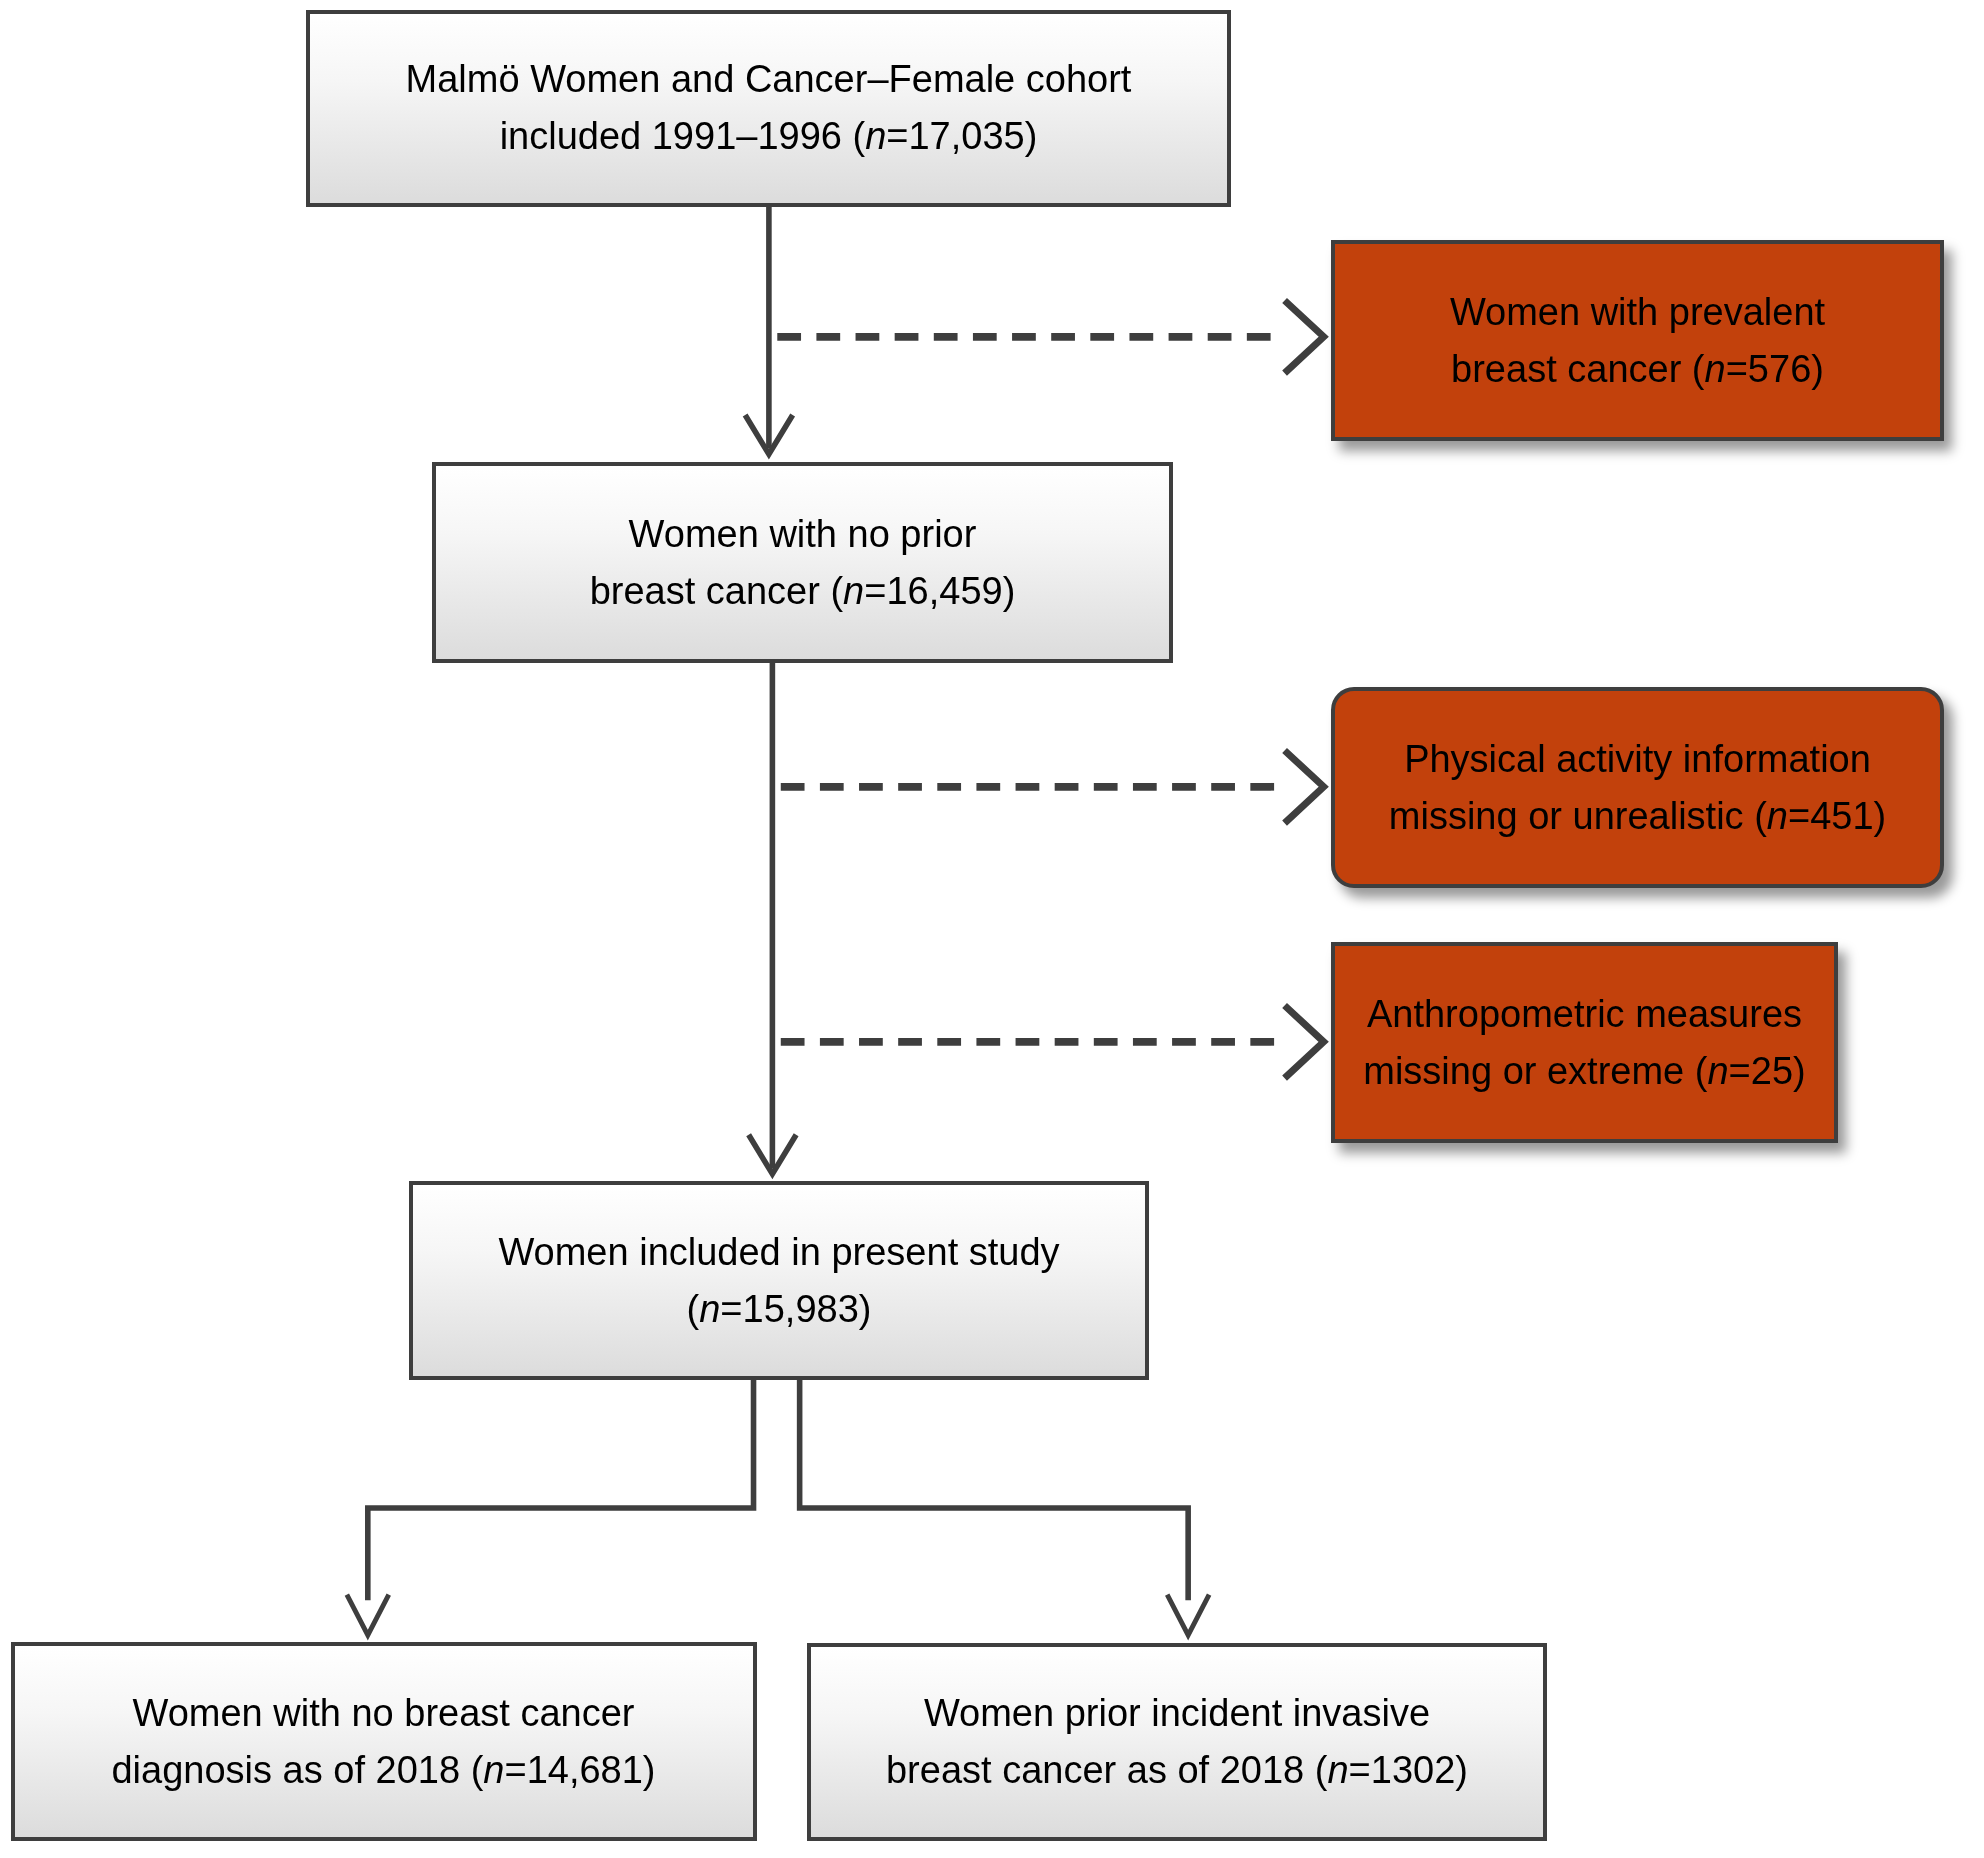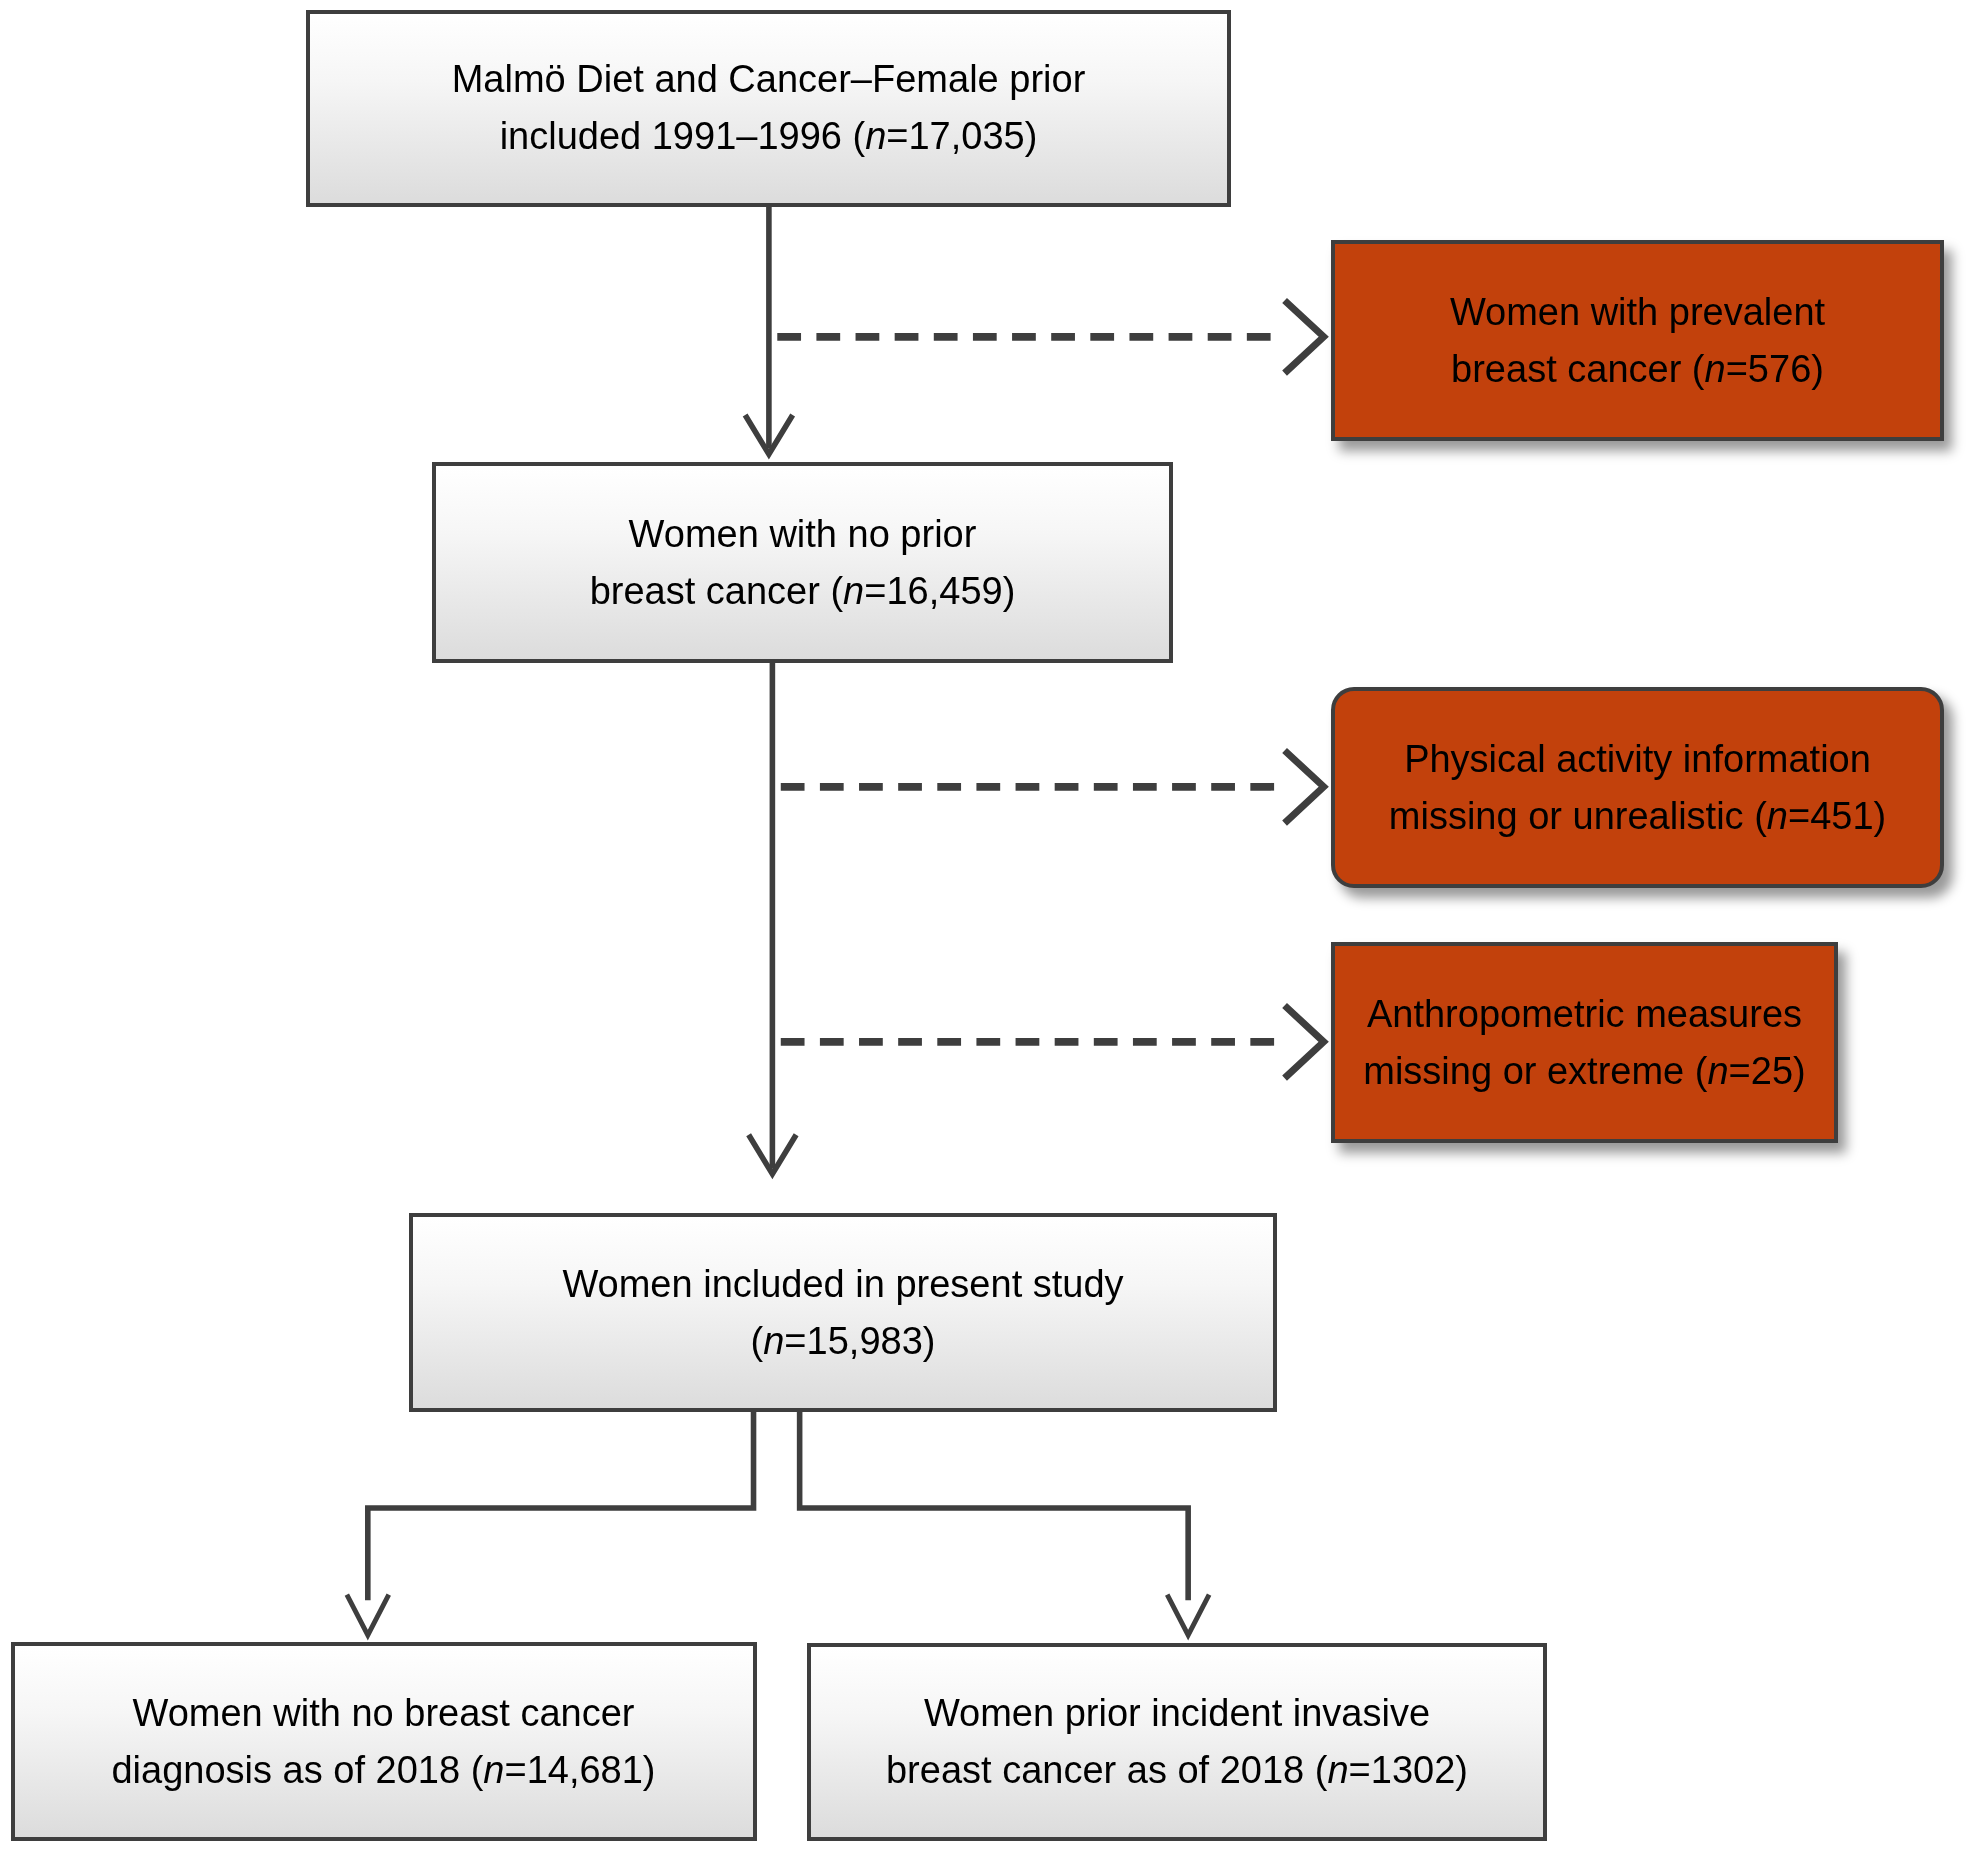--- a/index.html
+++ b/index.html
@@ -57,21 +57,21 @@
       </g>
 
       <g>
         <polyline points="1144,1975 1144,2158 1700,2158 1700,2290" stroke-width="8"></polyline>
         <polyline points="1670,2282 1700,2340 1730,2282" stroke-width="7"></polyline>
       </g>
     </g>
   </svg>
 
   <div class="box flowbox" style="left:306px;top:9.8px;width:925px;height:197px;">
-    <div class="line">Malmö Diet and Cancer–Female prior</div>
+    <div class="line">Malmö Women and Cancer–Female cohort</div>
     <div class="line"><span>included 1991–1996 (</span><i>n</i><span>=17,035)</span></div>
   </div>
 
   <div class="box exclbox" style="left:1331px;top:240px;width:613px;height:201px;">
     <div class="line">Women with prevalent</div>
     <div class="line"><span>breast cancer (</span><i>n</i><span>=576)</span></div>
   </div>
 
   <div class="box flowbox" style="left:432px;top:462px;width:741px;height:201px;">
     <div class="line">Women with no prior</div>
@@ -81,21 +81,21 @@
   <div class="box exclbox" style="left:1331px;top:687px;width:613px;height:201px;border-radius:23px;">
     <div class="line">Physical activity information</div>
     <div class="line"><span>missing or unrealistic (</span><i>n</i><span>=451)</span></div>
   </div>
 
   <div class="box exclbox" style="left:1331px;top:942px;width:507px;height:201px;">
     <div class="line">Anthropometric measures</div>
     <div class="line"><span>missing or extreme (</span><i>n</i><span>=25)</span></div>
   </div>
 
-  <div class="box flowbox" style="left:409px;top:1213px;width:868px;height:199px;">
+  <div class="box flowbox" style="left:409px;top:1181px;width:740px;height:199px;">
     <div class="line">Women included in present study</div>
     <div class="line"><span>(</span><i>n</i><span>=15,983)</span></div>
   </div>
 
   <div class="box flowbox" style="left:10.5px;top:1642px;width:746px;height:199px;">
     <div class="line">Women with no breast cancer</div>
     <div class="line"><span>diagnosis as of 2018 (</span><i>n</i><span>=14,681)</span></div>
   </div>
 
   <div class="box flowbox" style="left:807px;top:1643px;width:740px;height:198px;">

